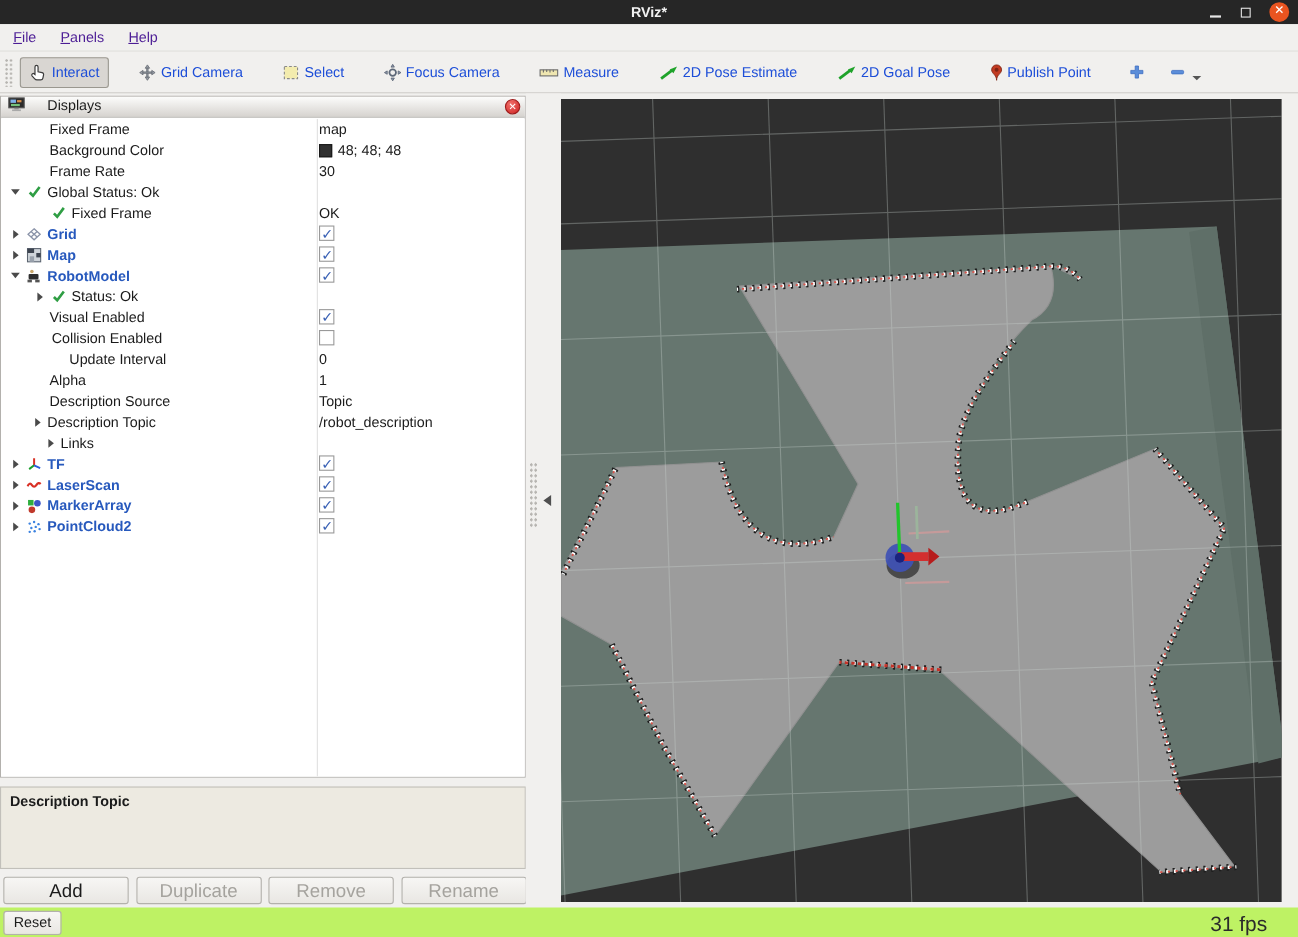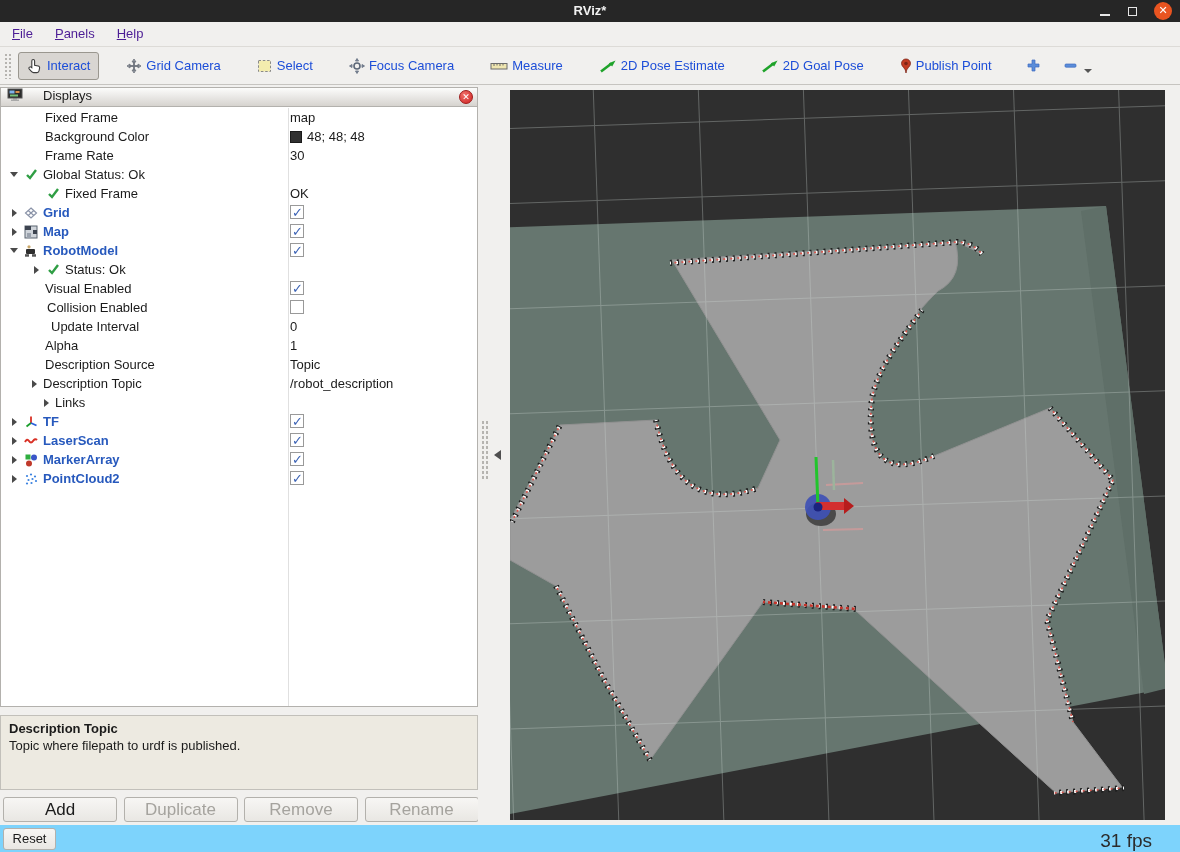--- a/index.html
+++ b/index.html
@@ -83,21 +83,21 @@
   #v-splitter { position:absolute; left:478px; top:0; width:32px; height:740px; background:#f1f0ee; }
   #split-dots { position:absolute; left:3px; top:335px; width:8px; height:60px;
     background-image:radial-gradient(#b6b4b0 1px, transparent 1.2px); background-size:4px 5px; }
   #collapse-arrow { position:absolute; left:16px; top:365px; width:0; height:0;
     border-top:5px solid transparent; border-bottom:5px solid transparent; border-right:7px solid #4f4f4f; }
 
   
   #viewport { position:absolute; left:510px; top:5px; width:655px; height:730px; background:#2f2f2f; }
 
   
-  #statusbar { position:absolute; top:825px; left:0; width:1180px; height:27px; background:#7dd3fc; }
+  #statusbar { position:absolute; top:825px; left:0; width:1180px; height:27px; background:#bef264; }
   #reset-button { position:absolute; left:3px; top:3px; width:53px; height:22px; font-size:13px;
     text-align:center; line-height:20px; background:linear-gradient(#f7f6f4,#e9e7e3);
     border:1px solid #b3b1ac; border-radius:3px; color:#1b1b1b; }
   #fps { position:absolute; right:28px; top:5px; font-size:19px; color:#2b2b2b; }
 </style>
 </head>
 <body>
 
 <div id="titlebar">
   <div id="win-title">RViz*</div>
@@ -346,21 +346,21 @@
             <div class="val"><span class="cbx"><span class="mark">✓</span></span></div>
           </div>
           <div class="trow">
             <div class="lhs" style="left: 32px;">
               <span class="exp"></span>
               <span>Collision Enabled</span>
             </div>
             <div class="val"><span class="cbx"></span></div>
           </div>
           <div class="trow">
-            <div class="lhs" style="left: 36px;">
+            <div class="lhs" style="left: 48px;">
               <span class="exp"></span>
               <span>Update Interval</span>
             </div>
             <div class="val">0</div>
           </div>
           <div class="trow">
             <div class="lhs" style="left: 30px;">
               <span class="exp"></span>
               <span>Alpha</span>
             </div>
@@ -455,21 +455,20 @@
               </span>
               <span class="lbl-display">PointCloud2</span>
             </div>
             <div class="val"><span class="cbx"><span class="mark">✓</span></span></div>
           </div>
         </div>
     </div>
 
     <div id="desc-box">
       <div id="desc-title">Description Topic</div>
-      <div id="desc-body">Topic where filepath to urdf is published.</div>
     </div>
 
     <div id="display-buttons">
         <div class="pbtn" style="left: 3px;">Add</div>
         <div class="pbtn disabled" style="left: 123.5px;">Duplicate</div>
         <div class="pbtn disabled" style="left: 244px;">Remove</div>
         <div class="pbtn disabled" style="left: 364.5px;">Rename</div>
       </div>
   </div>
 

